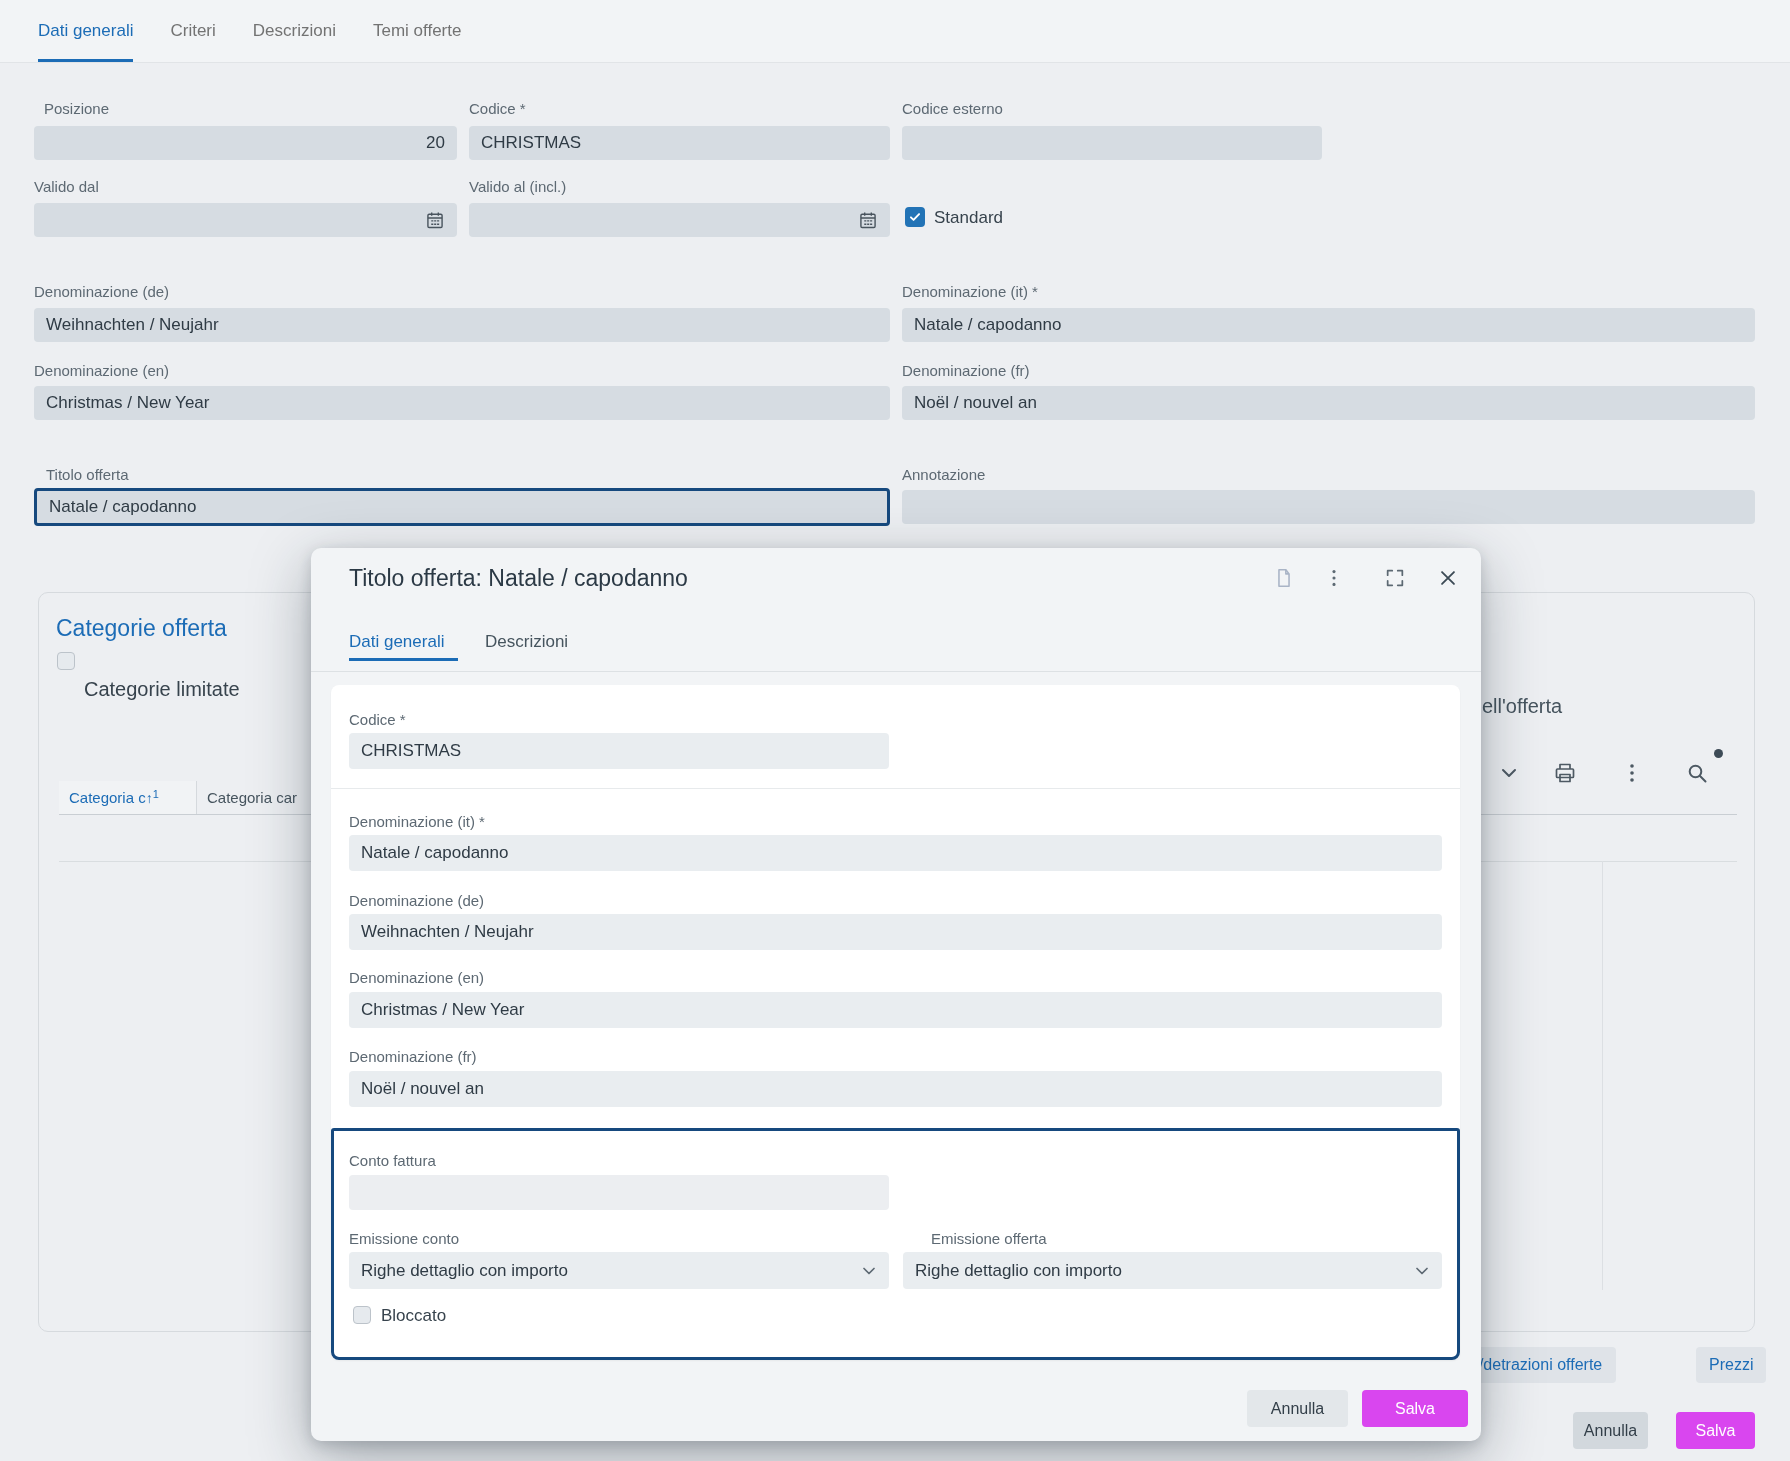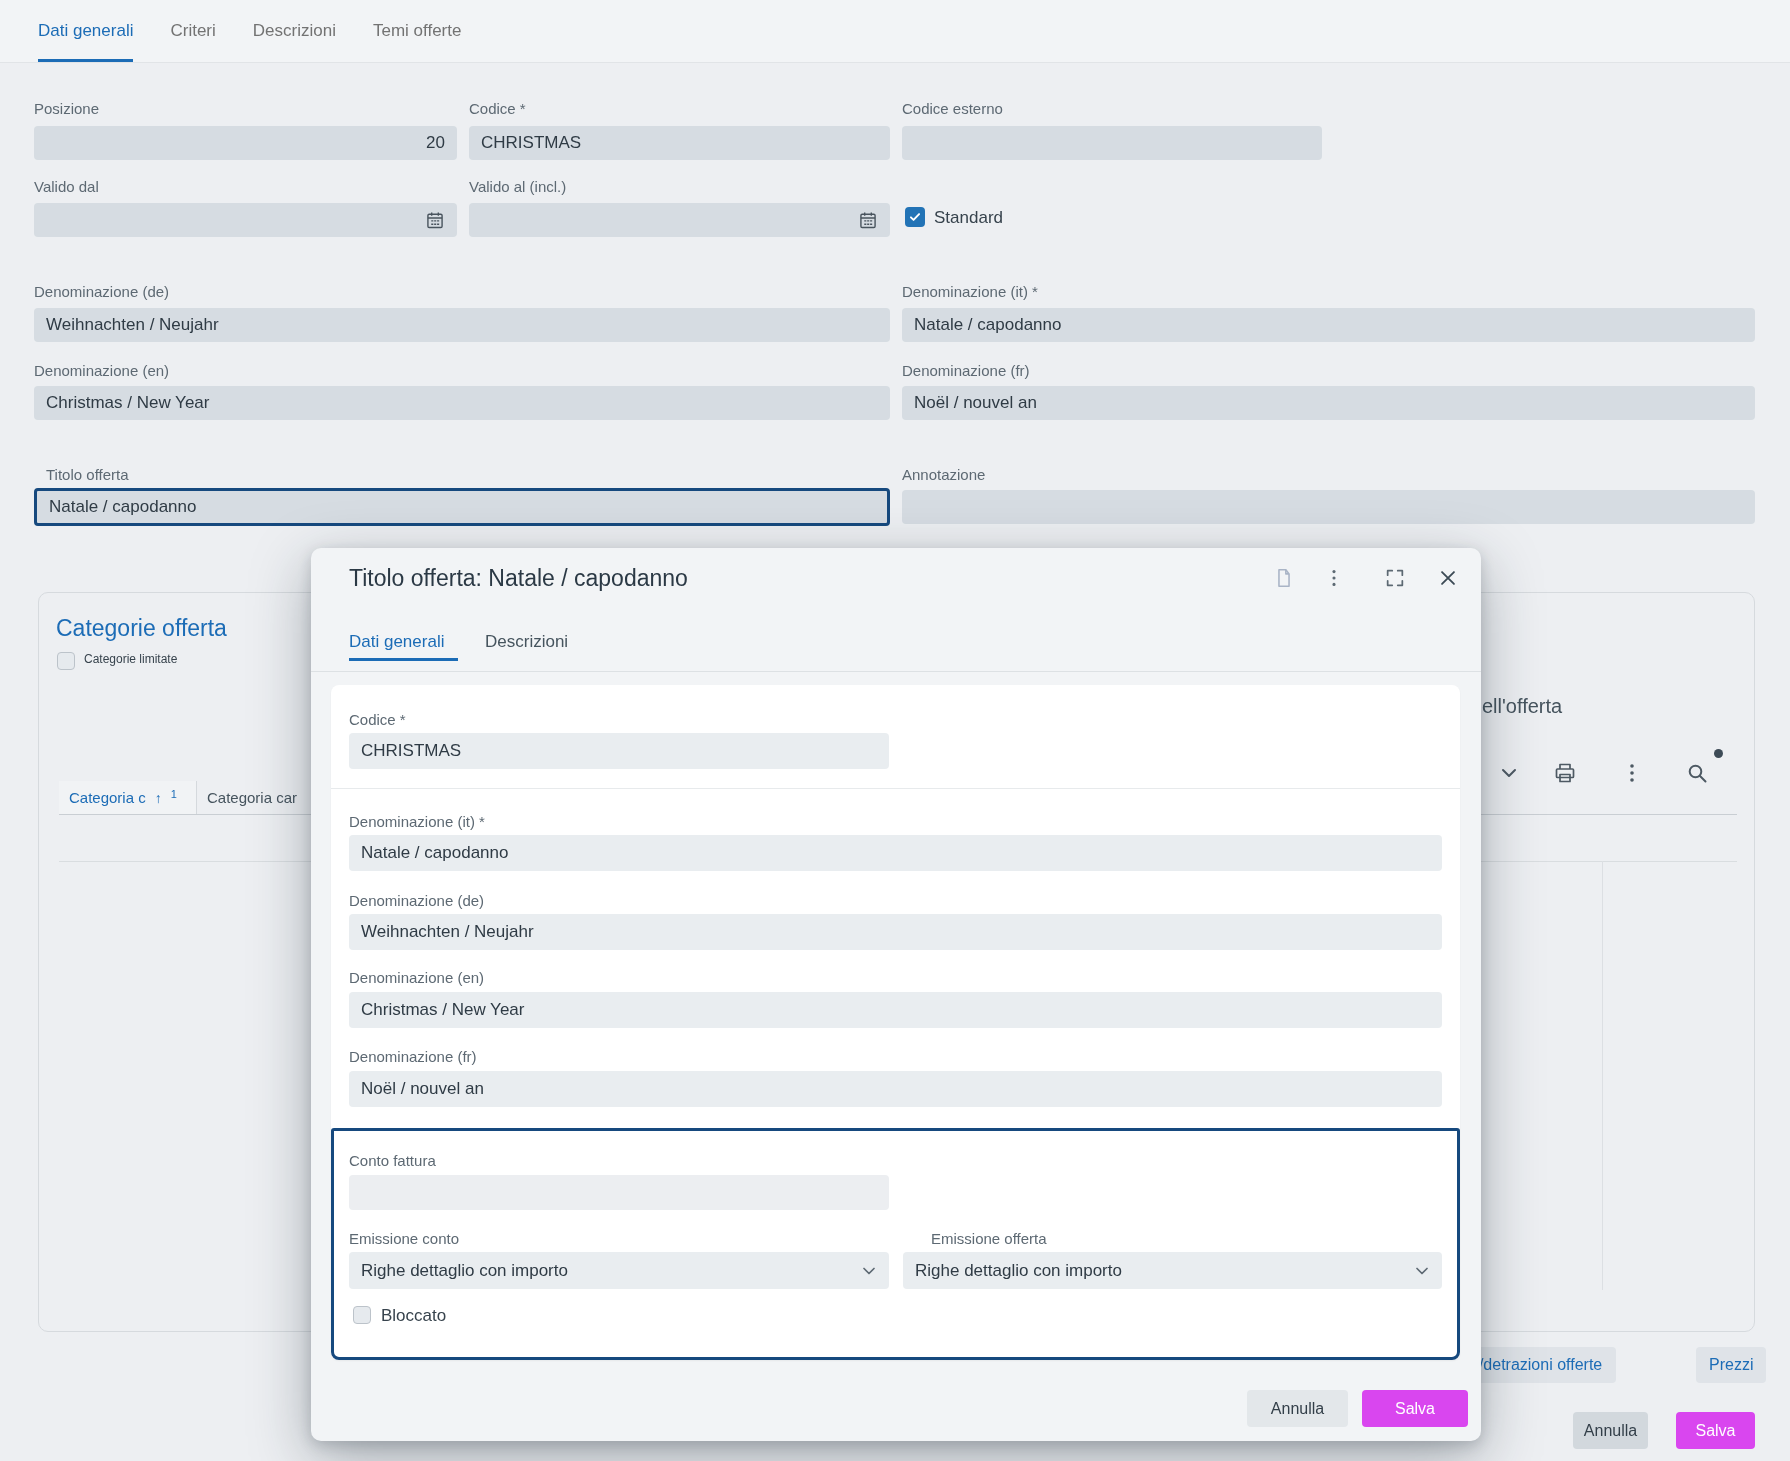--- a/index.html
+++ b/index.html
@@ -31,21 +31,21 @@
 
   .panel { position:absolute; border:1px solid #d6dade; border-radius:10px; }
   .panel-title { position:absolute; font-size:23px; font-weight:500; color:#1c6cb6; }
 
   .iconbtn { position:absolute; width:40px; height:40px; border-radius:4px; color:#4d5963;
              display:flex; align-items:center; justify-content:center; cursor:pointer; }
   .iconbtn svg { width:24px; height:24px; }
   .badge-dot { position:absolute; width:9px; height:9px; border-radius:50%; background:#3d4b57; }
 
   .th-row { position:absolute; display:flex; border-bottom:1px solid #c9ced3; }
-  .th { display:flex; align-items:center; padding:0 10px; font-size:15px; gap:9px; cursor:pointer; }
+  .th { display:flex; align-items:center; padding:0 10px; font-size:15px; gap:0; cursor:pointer; }
   .th.sorted { color:#1c6cb6; background:#f1f3f5; border-right:1px solid #d5d9dd; }
   .th.plain { color:#46545e; }
   .sort-arrow { font-size:14px; }
   .sort-num { font-size:11px; margin-top:-7px; }
   .hline { position:absolute; height:1px; background:#d9dde0; }
   .vline { position:absolute; width:1px; background:#dcdfe3; }
 
   .btn { position:absolute; display:flex; align-items:center; justify-content:center;
          border-radius:4px; font-size:16px; white-space:nowrap; cursor:pointer; }
   .btn.pill { background:#dfe3e8; color:#1c6cb6; padding:0 14px; }
@@ -79,21 +79,21 @@
 
 <div class="screen">
 
   <nav class="tabbar">
     <div class="tab active">Dati generali</div>
     <div class="tab">Criteri</div>
     <div class="tab">Descrizioni</div>
     <div class="tab">Temi offerte</div>
   </nav>
 
-  <span class="lbl" style="left:34px;top:100px">Posizione</span>
+  <span class="lbl" style="left:44px;top:100px">Posizione</span>
   <div class="inp num" style="left:34px;top:126px;width:423px">20</div>
 
   <span class="lbl" style="left:469px;top:100px">Codice *</span>
   <div class="inp" style="left:469px;top:126px;width:421px">CHRISTMAS</div>
 
   <span class="lbl" style="left:902px;top:100px">Codice esterno</span>
   <div class="inp" style="left:902px;top:126px;width:420px"></div>
 
   <span class="lbl" style="left:34px;top:178px">Valido dal</span>
   <div class="inp" style="left:34px;top:203px;width:423px">
@@ -133,21 +133,21 @@
   <span class="lbl" style="left:46px;top:466px">Titolo offerta</span>
   <div class="inp hl" style="left:34px;top:488px;width:856px">Natale / capodanno</div>
 
   <span class="lbl" style="left:902px;top:466px">Annotazione</span>
   <div class="inp" style="left:902px;top:490px;width:853px"></div>
 
   <div class="panel" style="left:38px;top:592px;width:1717px;height:740px"></div>
   <span class="panel-title" style="left:56px;top:615px">Categorie offerta</span>
 
   <span class="cb un" style="left:57px;top:652px"></span>
-  <span class="cb-label" style="left:84px;top:652px;font-size:12px">Categorie limitate</span>
+  <span class="cb-label" style="left:84px;top:678px;font-size:20px">Categorie limitate</span>
 
   <span class="lbl" style="left:1482px;top:695px;font-size:20px;color:#46545e">ell'offerta</span>
 
   <div class="iconbtn" style="left:1489px;top:753px">
     <svg viewBox="0 0 24 24" fill="none" stroke="currentColor" stroke-width="2" stroke-linecap="round" stroke-linejoin="round">
         <path d="M6 9l6 6 6-6"></path>
       </svg>
   </div>
   <div class="iconbtn" style="left:1545px;top:753px">
     <svg viewBox="0 0 24 24" fill="none" stroke="currentColor" stroke-width="1.7" stroke-linejoin="round">

